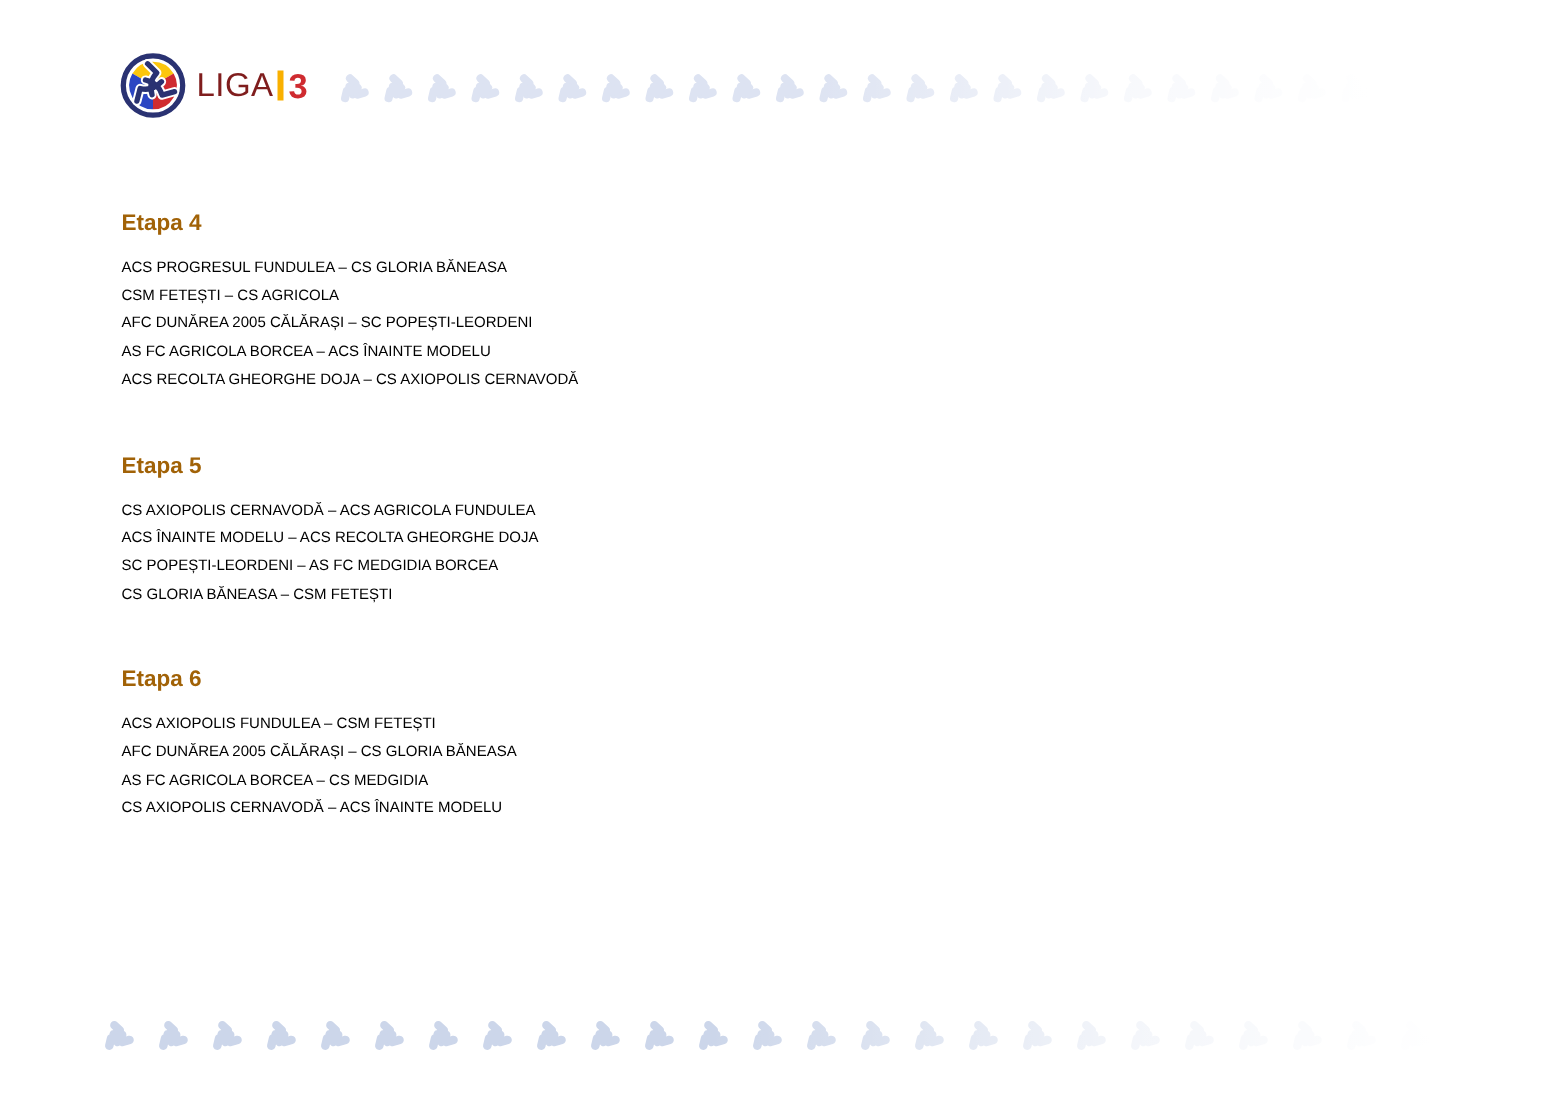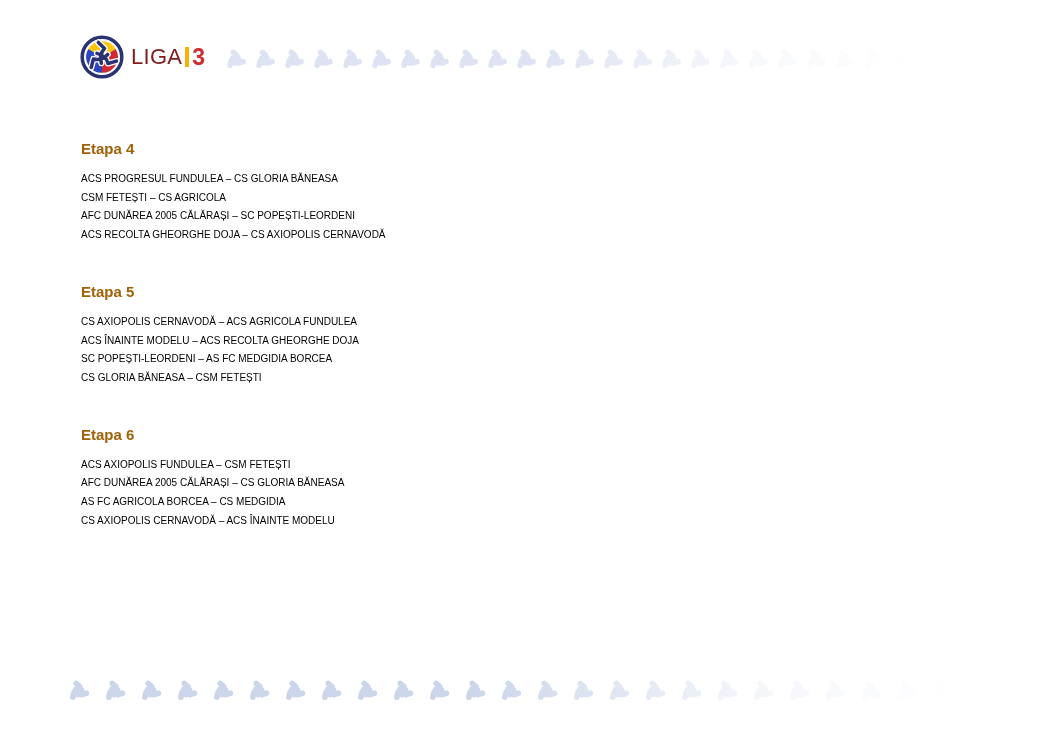--- a/index.html
+++ b/index.html
@@ -235,20 +235,21 @@
 </svg>
   </div>
 
 <main class="content">
 
   <section class="section">
     <h2 class="etapa">Etapa 4</h2>
     <p class="match">ACS PROGRESUL FUNDULEA – CS GLORIA BĂNEASA</p>
     <p class="match">CSM FETEȘTI – CS AGRICOLA</p>
     <p class="match">AFC DUNĂREA 2005 CĂLĂRAȘI – SC POPEȘTI-LEORDENI</p>
+    <p class="match">AS FC AGRICOLA BORCEA – ACS ÎNAINTE MODELU</p>
     <p class="match">ACS RECOLTA GHEORGHE DOJA – CS AXIOPOLIS CERNAVODĂ</p>
   </section>
 
   <section class="section">
     <h2 class="etapa">Etapa 5</h2>
     <p class="match">CS AXIOPOLIS CERNAVODĂ – ACS AGRICOLA FUNDULEA</p>
     <p class="match">ACS ÎNAINTE MODELU – ACS RECOLTA GHEORGHE DOJA</p>
     <p class="match">SC POPEȘTI-LEORDENI – AS FC MEDGIDIA BORCEA</p>
     <p class="match">CS GLORIA BĂNEASA – CSM FETEȘTI</p>
   </section>

